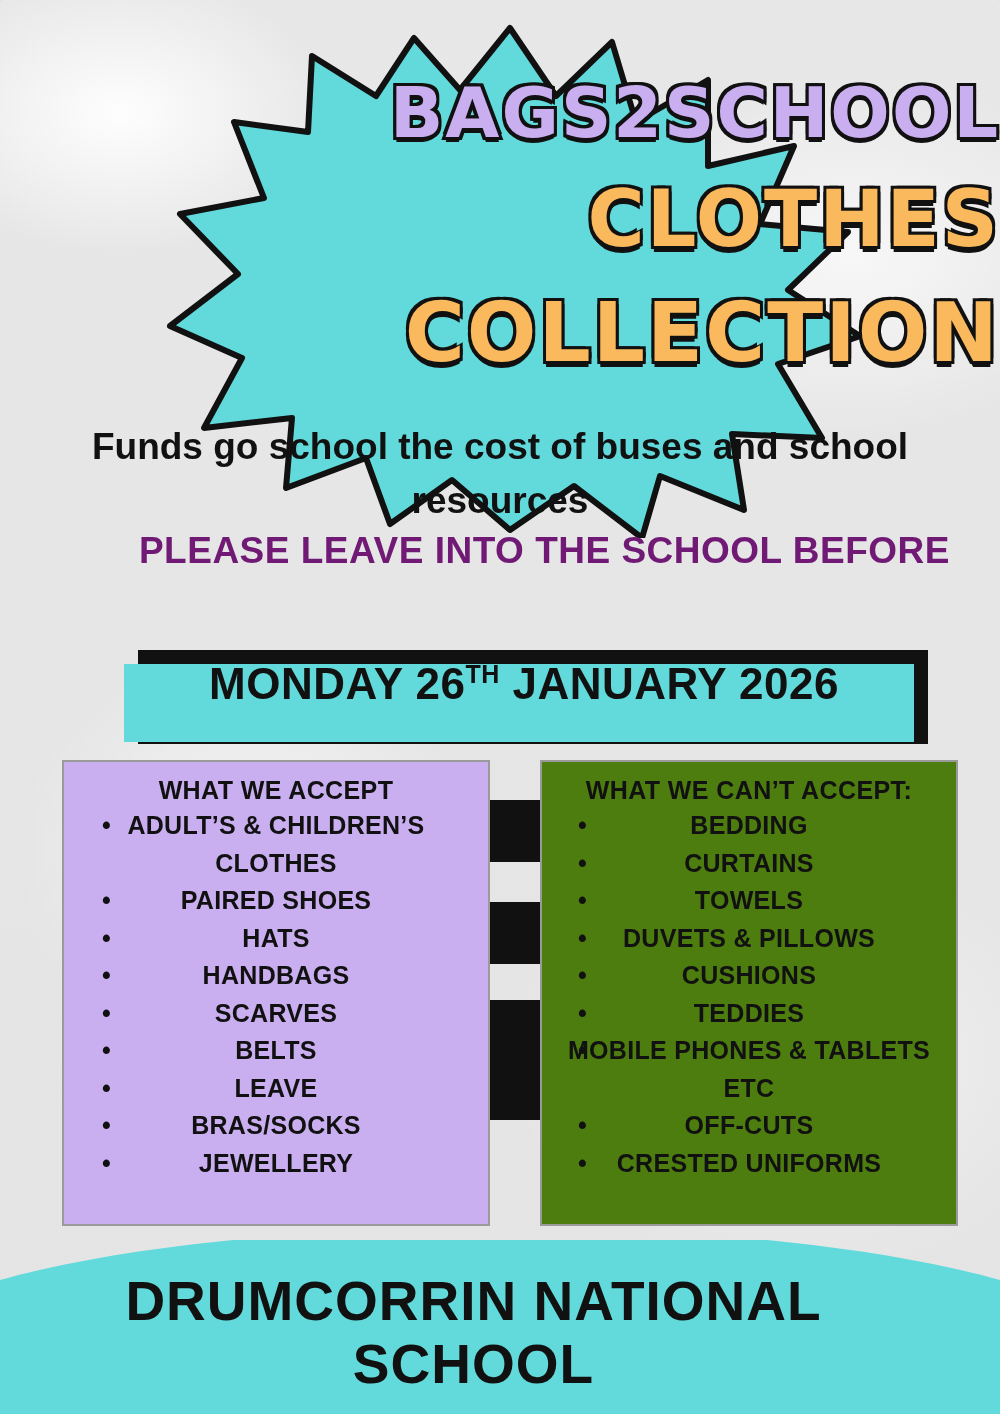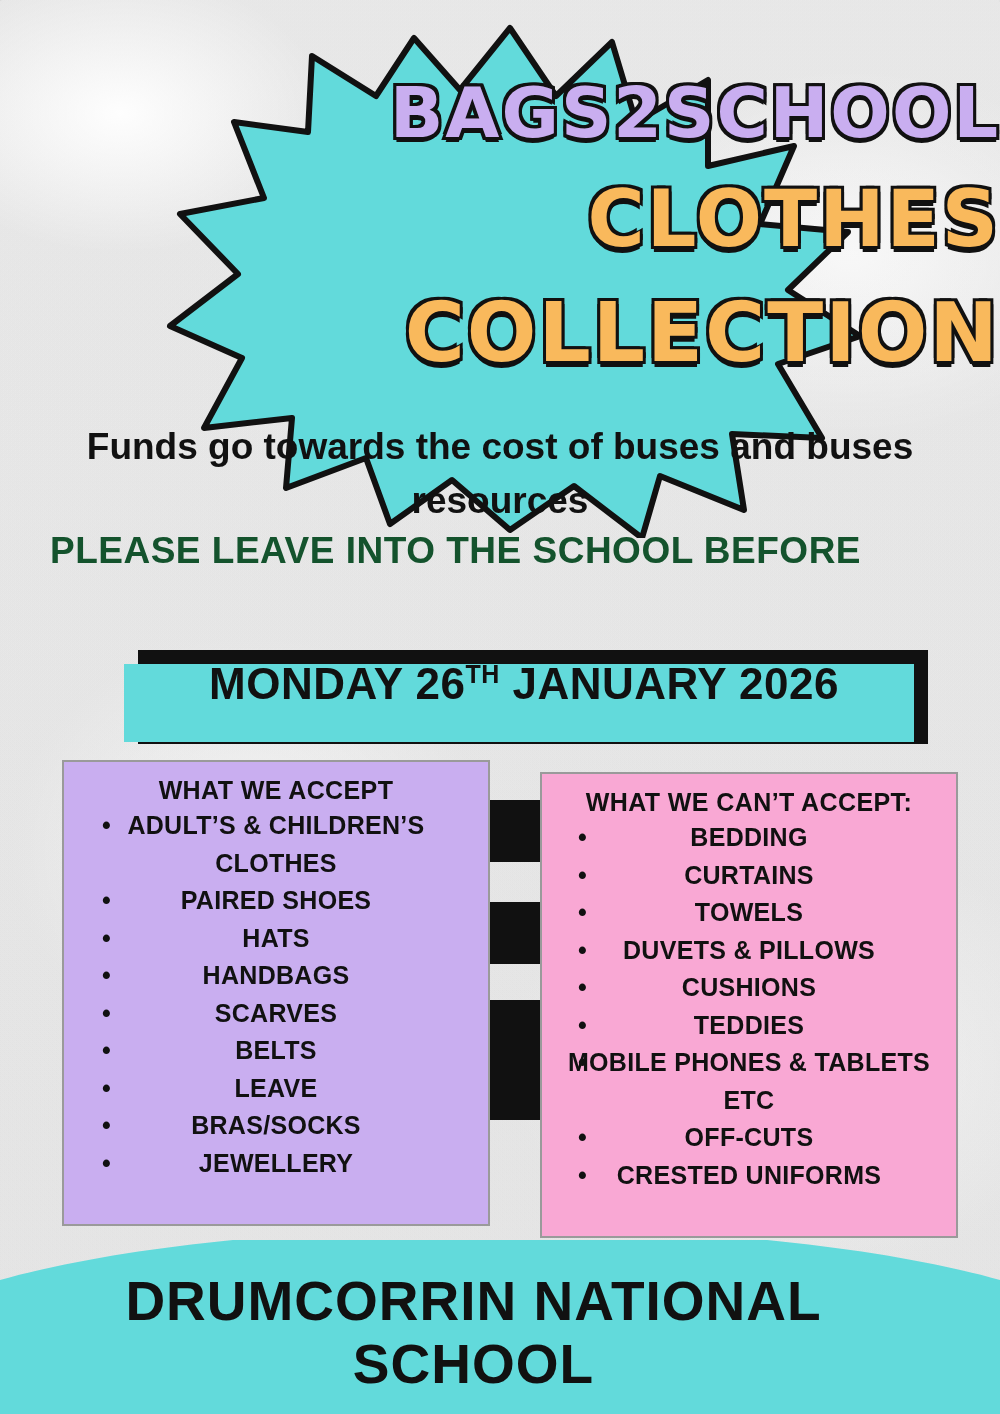--- a/index.html
+++ b/index.html
@@ -103,24 +103,24 @@
     font-size: 37px;
     line-height: 1.45;
     color: #111111;
     font-weight: 600;
   }
   #instruction {
     position: absolute;
     left: 50px;
     top: 523px;
     width: 900px;
-    text-align: left;
+    text-align: right;
     font-size: 37px;
     line-height: 1.5;
-    color: #14532d;
+    color: #701a75;
     font-weight: bold;
     letter-spacing: 0.5px;
   }
 
   
   #date-banner {
     position: absolute;
     left: 124px;
     top: 650px;
     width: 790px;
@@ -180,22 +180,21 @@
     top: 760px;
     width: 428px;
     height: 466px;
     background: #c9aef0;
   }
   #reject-panel {
     left: 540px;
     top: 760px;
     width: 418px;
     height: 466px;
-    background: #f9a8d4;
-    margin-top: 12px;
+    background: #4d7c0f;
   }
   .panel-title {
     text-align: center;
     font-size: 25px;
     font-weight: bold;
     color: #111111;
     letter-spacing: 0.4px;
     margin-bottom: 2px;
   }
   .panel ul {
@@ -259,21 +258,21 @@
   <div id="starburst-wrap">
     <svg viewBox="0 0 700 520" xmlns="http://www.w3.org/2000/svg">
       <polygon points="350,10 396,78 452,24 476,104 548,62 548,148 634,128 600,206 688,214 628,272 700,318 618,346 662,420 572,416 584,492 500,458 482,520 414,468 350,512 292,462 230,506 206,440 126,470 132,400 44,410 82,340 10,308 78,256 20,196 104,180 74,104 148,114 152,38 216,78 254,20 300,72" fill="#62dadb" stroke="#111111" stroke-width="6" stroke-linejoin="round"></polygon>
     </svg>
   </div>
 
   <div class="title-block" id="title-line1">BAGS2SCHOOL</div>
   <div class="title-block" id="title-line3">COLLECTION</div>
   <div class="title-block" id="title-line2">CLOTHES</div>
 
-  <div id="subtitle">Funds go towards the cost of buses and buses resources</div>
+  <div id="subtitle">Funds go school the cost of buses and school resources</div>
   <div id="instruction">PLEASE LEAVE INTO THE SCHOOL BEFORE</div>
 
   <div id="date-banner">
     <div id="date-shadow"></div>
     <div id="date-fill"></div>
     <div id="date-text"><span>MONDAY 26</span><sup>TH</sup><span> JANUARY 2026</span></div>
   </div>
 
   <div class="black-bar" id="bar-1"></div>
   <div class="black-bar" id="bar-2"></div>

